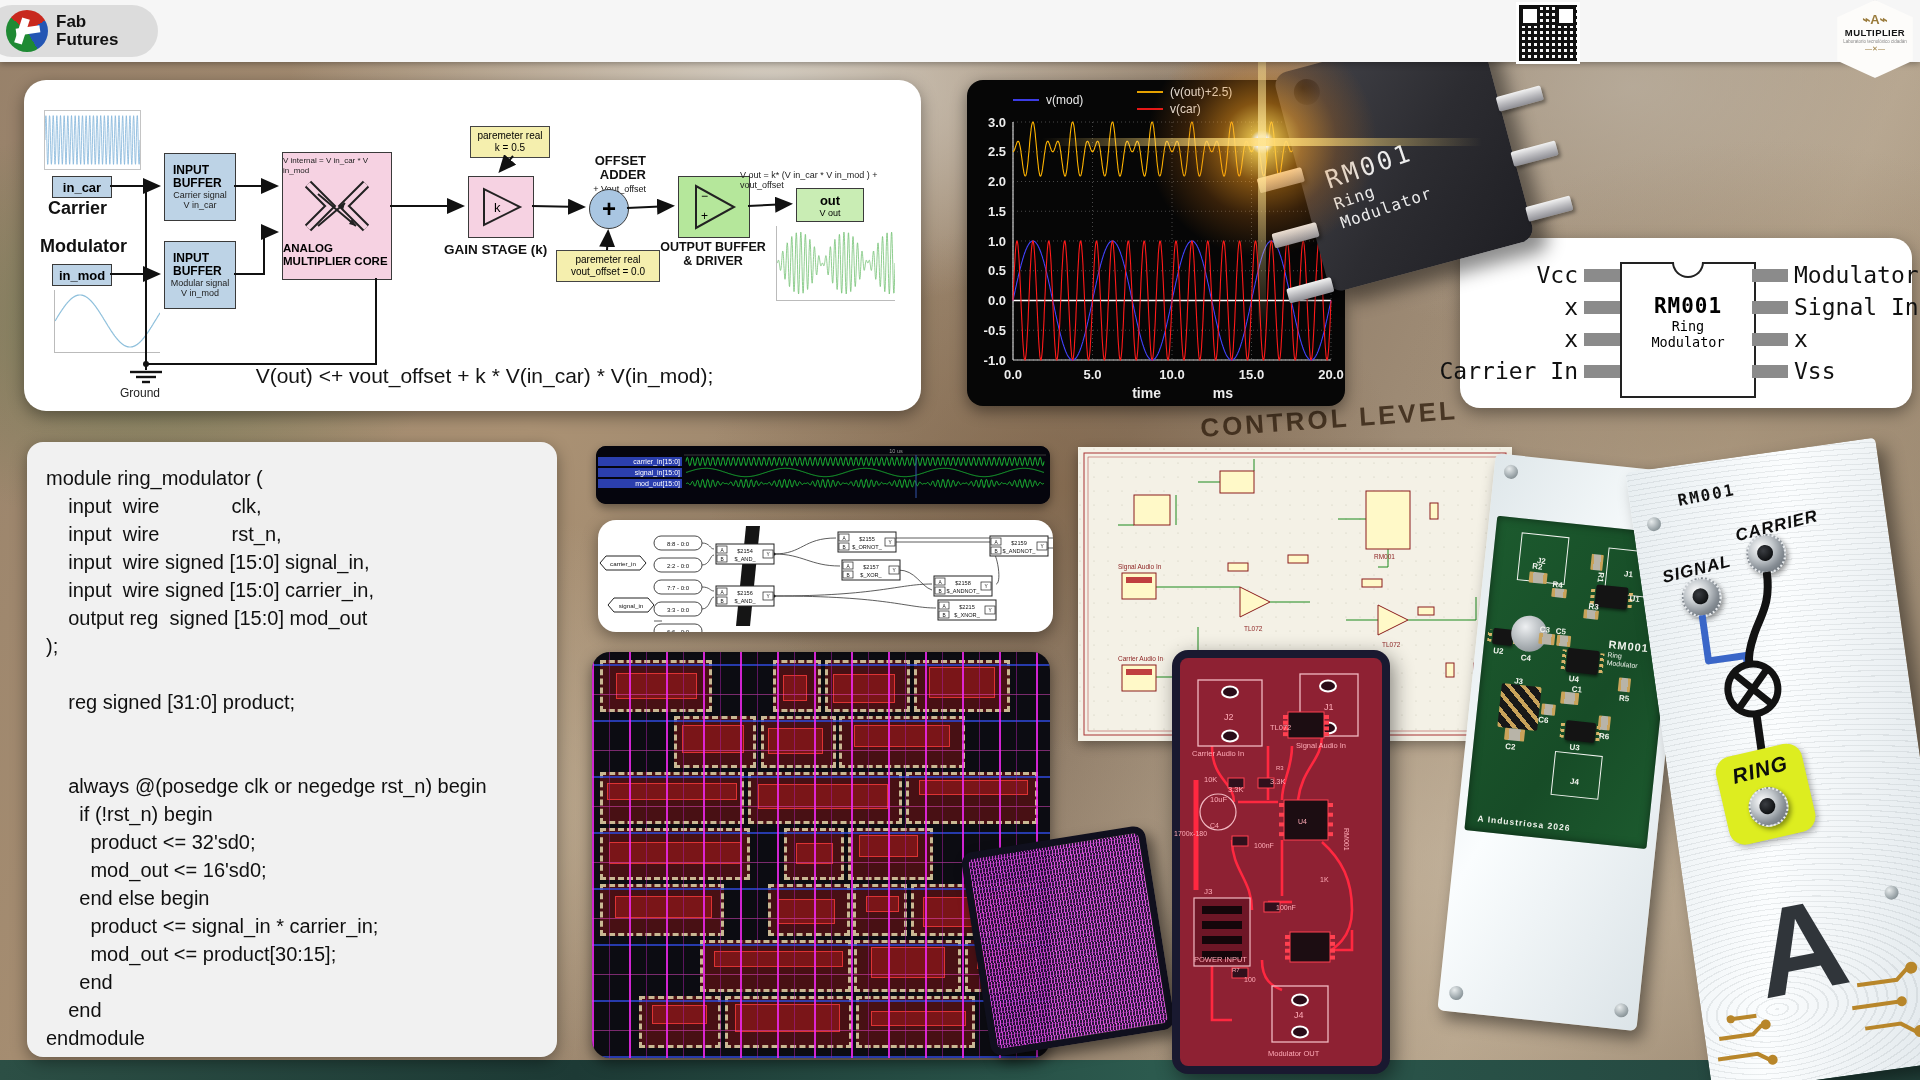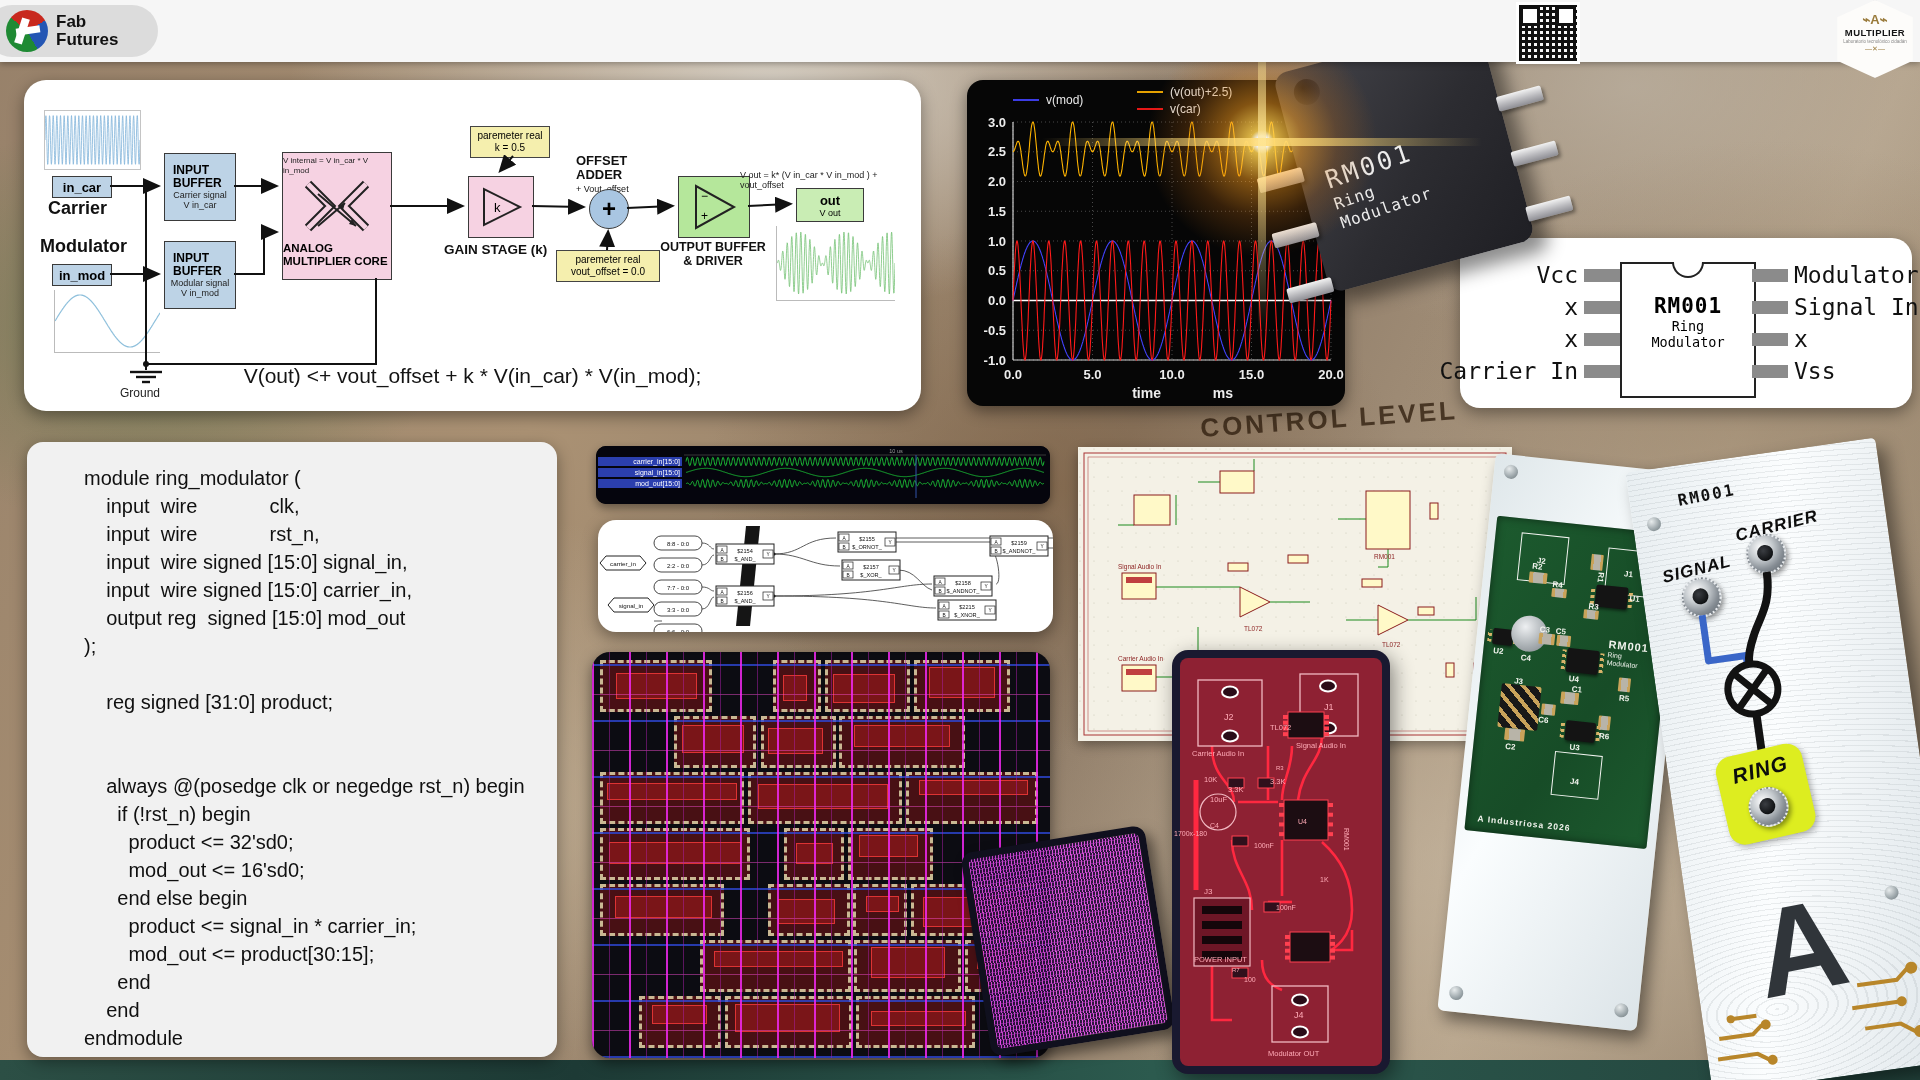--- a/index.html
+++ b/index.html
@@ -37,21 +37,21 @@
   
   #blockdiag{left:24px;top:80px;width:897px;height:331px;border-radius:22px;z-index:2;}
   .bd-box{position:absolute;border:1.6px solid #3a3a3a;display:flex;flex-direction:column;align-items:center;justify-content:center;text-align:left;}
   .blue{background:#bdd3e6;} .pink{background:#f6d2e2;} .yellow{background:#f5efae;border:1.2px solid #444;} .green{background:#b5e79b;}
   .bd-port{font-weight:bold;font-size:13px;}
   .bd-title{font-weight:bold;font-size:12px;line-height:13px;}
   .bd-sub{font-size:9px;line-height:10px;color:#222;}
   .bd-note{font-size:10px;line-height:12px;}
   .bd-label{position:absolute;font-weight:bold;color:#111;}
   .thumb{position:absolute;background:#fff;border:1px solid #c4c4c4;}
-  #bd-formula{position:absolute;left:0;width:100%;top:284px;text-align:center;font-size:21px;color:#141414;}
+  #bd-formula{position:absolute;left:0;width:100%;top:284px;text-align:center;font-size:21px;color:#141414;padding-left:12px;}
   
   #scope{position:absolute;left:967px;top:80px;width:378px;height:326px;background:#060606;border-radius:16px;box-shadow:0 5px 16px rgba(0,0,0,.45);z-index:2;}
   
   #chipwrap{position:absolute;left:1298px;top:44px;width:212px;height:226px;transform:rotate(-15deg);z-index:4;}
   #chipbody{position:absolute;inset:0;border-radius:14px;background:linear-gradient(135deg,#45454b,#2c2c31 55%,#1f1f24);box-shadow:12px 14px 18px rgba(0,0,0,.45);}
   #chipdimple{position:absolute;left:16px;top:12px;width:26px;height:26px;border-radius:50%;background:radial-gradient(circle at 38% 32%,#1a1a1e,#3c3c42);}
   .pinR,.pinL{position:absolute;width:46px;height:15px;border-radius:2px;background:linear-gradient(180deg,#f2f2f2,#b9b9bd 55%,#8e8e94);box-shadow:2px 3px 4px rgba(0,0,0,.4);}
   .pinR{right:-44px;} .pinL{left:-42px;}
   #chiptext{position:absolute;left:26px;top:98px;color:#ececec;transform:rotate(-4deg);font-family:"DejaVu Sans Mono",monospace;}
   #chiptext .l1{font-size:25px;letter-spacing:3px;}
@@ -63,21 +63,21 @@
   
   #pinout{left:1460px;top:238px;width:452px;height:170px;z-index:3;}
   #pinout-ic{position:absolute;left:160px;top:24px;width:132px;height:132px;border:2px solid #222;background:#fff;text-align:center;}
   #pinout-notch{position:absolute;left:50px;top:-2px;width:28px;height:14px;border:2px solid #222;border-top:none;border-radius:0 0 16px 16px;background:#fff;}
   #pinout-ic .nm{font-weight:bold;font-size:21px;margin-top:30px;letter-spacing:1px;font-family:"DejaVu Sans Mono",monospace;}
   #pinout-ic .tp{font-size:13.5px;line-height:16px;font-family:"DejaVu Sans Mono",monospace;}
   .pp{position:absolute;height:13px;width:36px;background:#8b8b8b;}
   .pl{position:absolute;font-size:23px;color:#111;white-space:nowrap;font-family:"DejaVu Sans Mono",monospace;}
   
   #codepanel{left:27px;top:442px;width:530px;height:615px;background:#f1f1f1;border-radius:16px;z-index:2;}
-  #codepanel pre{margin:0;padding:22px 10px 0 57px;font-family:"Liberation Sans",sans-serif;font-size:20px;line-height:28px;color:#101010;white-space:pre;}
+  #codepanel pre{margin:0;padding:22px 10px 0 19px;font-family:"Liberation Sans",sans-serif;font-size:20px;line-height:28px;color:#101010;white-space:pre;}
   
   #waveview{position:absolute;left:596px;top:446px;width:454px;height:58px;background:#05050d;border-radius:10px;box-shadow:0 4px 10px rgba(0,0,0,.4);z-index:2;}
   
   #netlist{left:598px;top:520px;width:455px;height:112px;border-radius:18px;z-index:3;}
   
   #kicad{position:absolute;left:1078px;top:447px;width:434px;height:294px;background:#f4f1e6;border-radius:6px;box-shadow:0 4px 12px rgba(0,0,0,.35);z-index:2;}
   
   #magic{position:absolute;left:592px;top:652px;width:458px;height:406px;background:#0c0c12;border-radius:18px;overflow:hidden;box-shadow:0 5px 14px rgba(0,0,0,.5);z-index:2;}
   .mg-ov{position:absolute;inset:0;pointer-events:none;}
   #mg-v{background:repeating-linear-gradient(90deg,rgba(242,40,242,.85) 0 2px,transparent 2px 37px);}
@@ -188,21 +188,21 @@
       <div>k = 0.5</div>
     </div>
     <div class="bd-box pink" style="left:444px;top:96px;width:64px;height:60px;">
       <svg width="46" height="40" viewBox="0 0 46 40">
         <polygon points="6,2 6,38 42,20" fill="none" stroke="#222" stroke-width="2"></polygon>
         <text x="16" y="25" font-size="13">k</text>
       </svg>
     </div>
     <div class="bd-label" style="left:420px;top:162px;font-size:13.5px;">GAIN STAGE (k)</div>
 
-    <div class="bd-label" style="left:552px;top:74px;font-size:13px;text-align:left;width:70px;line-height:14px;">
+    <div class="bd-label" style="left:552px;top:74px;font-size:13px;text-align:right;width:70px;line-height:14px;">
       <div>OFFSET</div>
       <div>ADDER</div>
       <div style="font-weight:normal;font-size:9px;">+ Vout_offset</div>
     </div>
     <div class="bd-box" style="left:565px;top:109px;width:38px;height:38px;border-radius:50%;background:#a9c6e2;font-size:24px;font-weight:bold;">+</div>
     <div class="bd-box yellow bd-note" style="left:532px;top:170px;width:102px;height:30px;">
       <div>paremeter real</div>
       <div>vout_offset = 0.0</div>
     </div>
 

